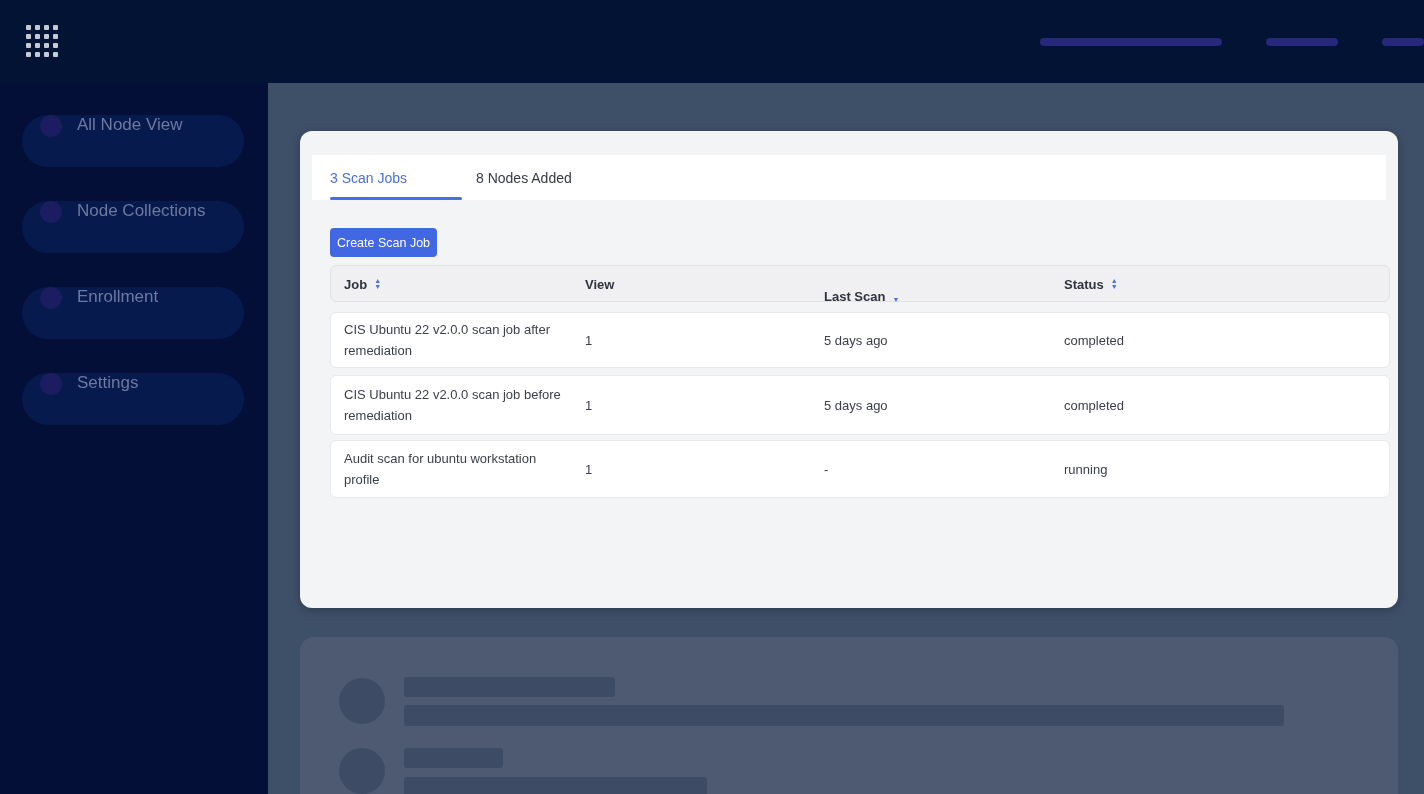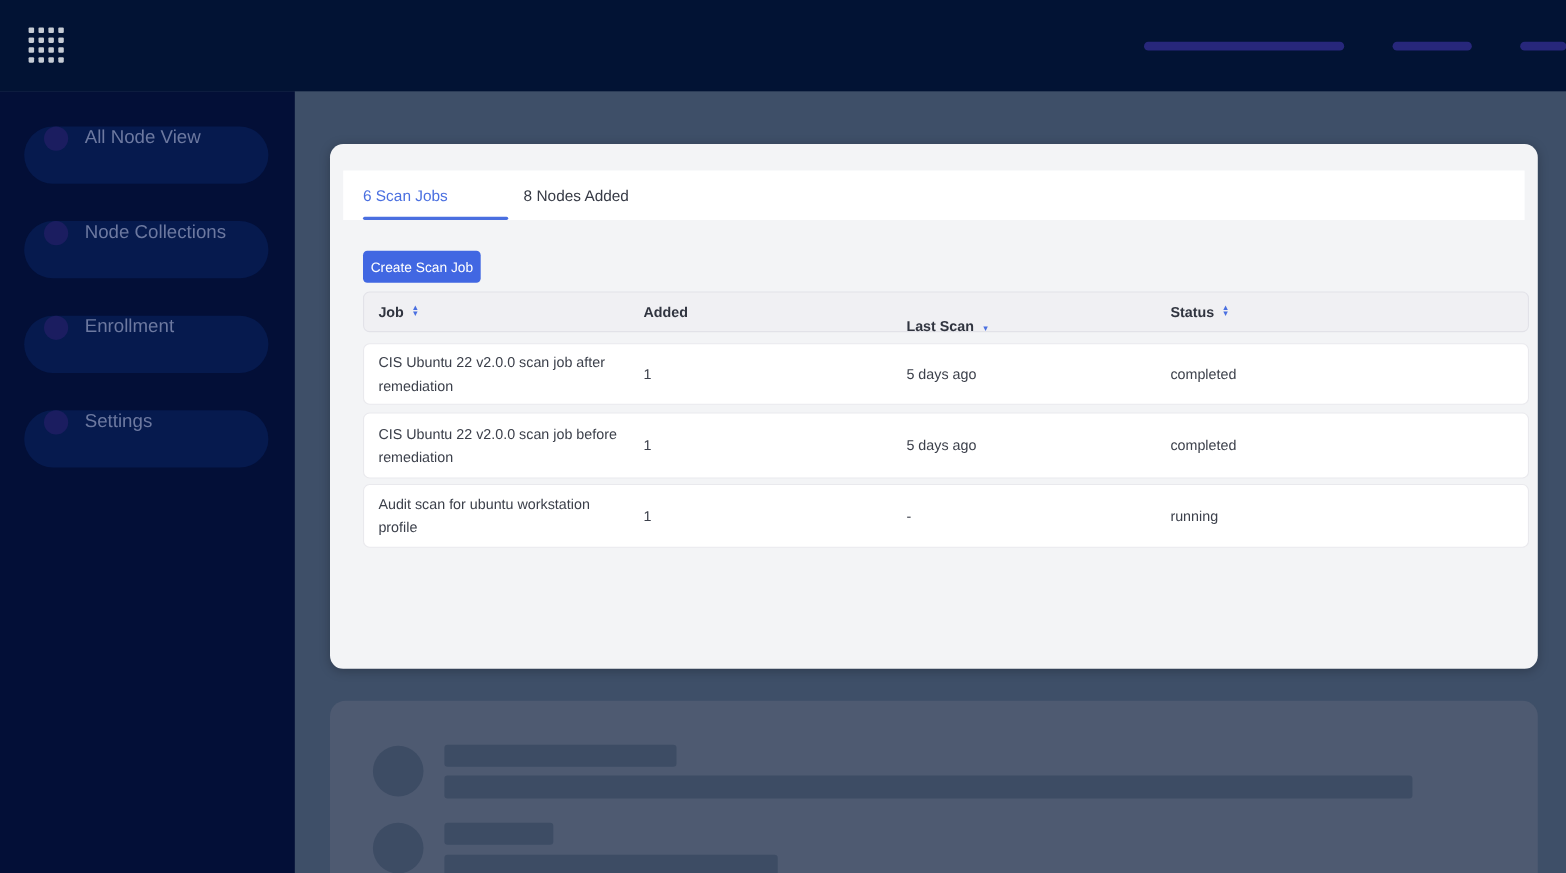--- a/index.html
+++ b/index.html
@@ -113,37 +113,37 @@
     <span class="lbl">Enrollment</span>
   </div>
   <div class="side-item si3">
     <span class="dot"></span>
     <span class="lbl">Settings</span>
   </div>
 </nav>
 
 <section class="scan-card">
   <div class="tabstrip">
-    <div class="tab active">6 Scan Jobs</div>
+    <div class="tab active">3 Scan Jobs</div>
     <div class="tab inactive">8 Nodes Added</div>
     <div class="tab-underline"></div>
   </div>
 
   <button class="create-btn">Create Scan Job</button>
 
   <div class="thead">
     <div class="th c0">
       <span>Job</span>
       <span class="sort">
           <span>▲</span>
           <span>▼</span>
         </span>
     </div>
     <div class="th c1">
-      <span>Added</span>
+      <span>View</span>
     </div>
     <div class="th c2">
       <span>Last Scan</span>
       <span class="sort down-only">
           <span>▼</span>
         </span>
     </div>
     <div class="th c3">
       <span>Status</span>
       <span class="sort">

